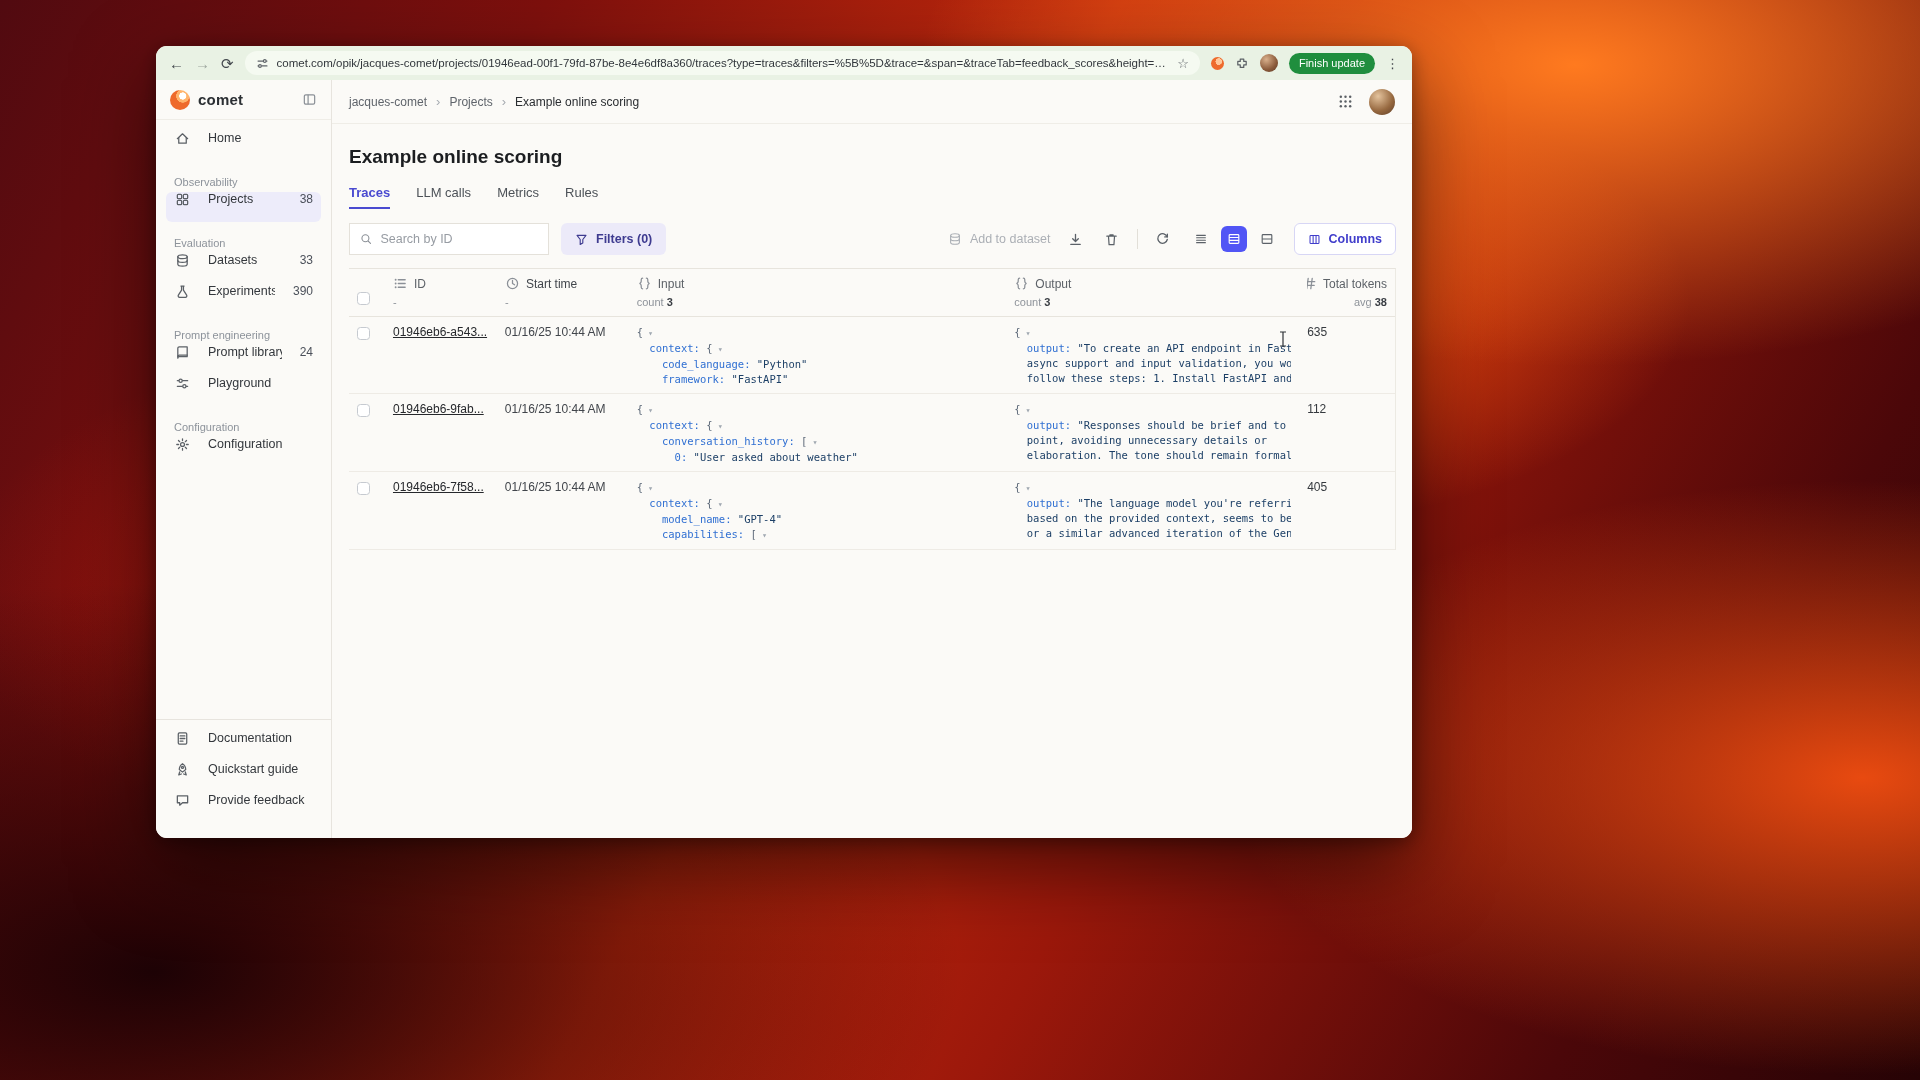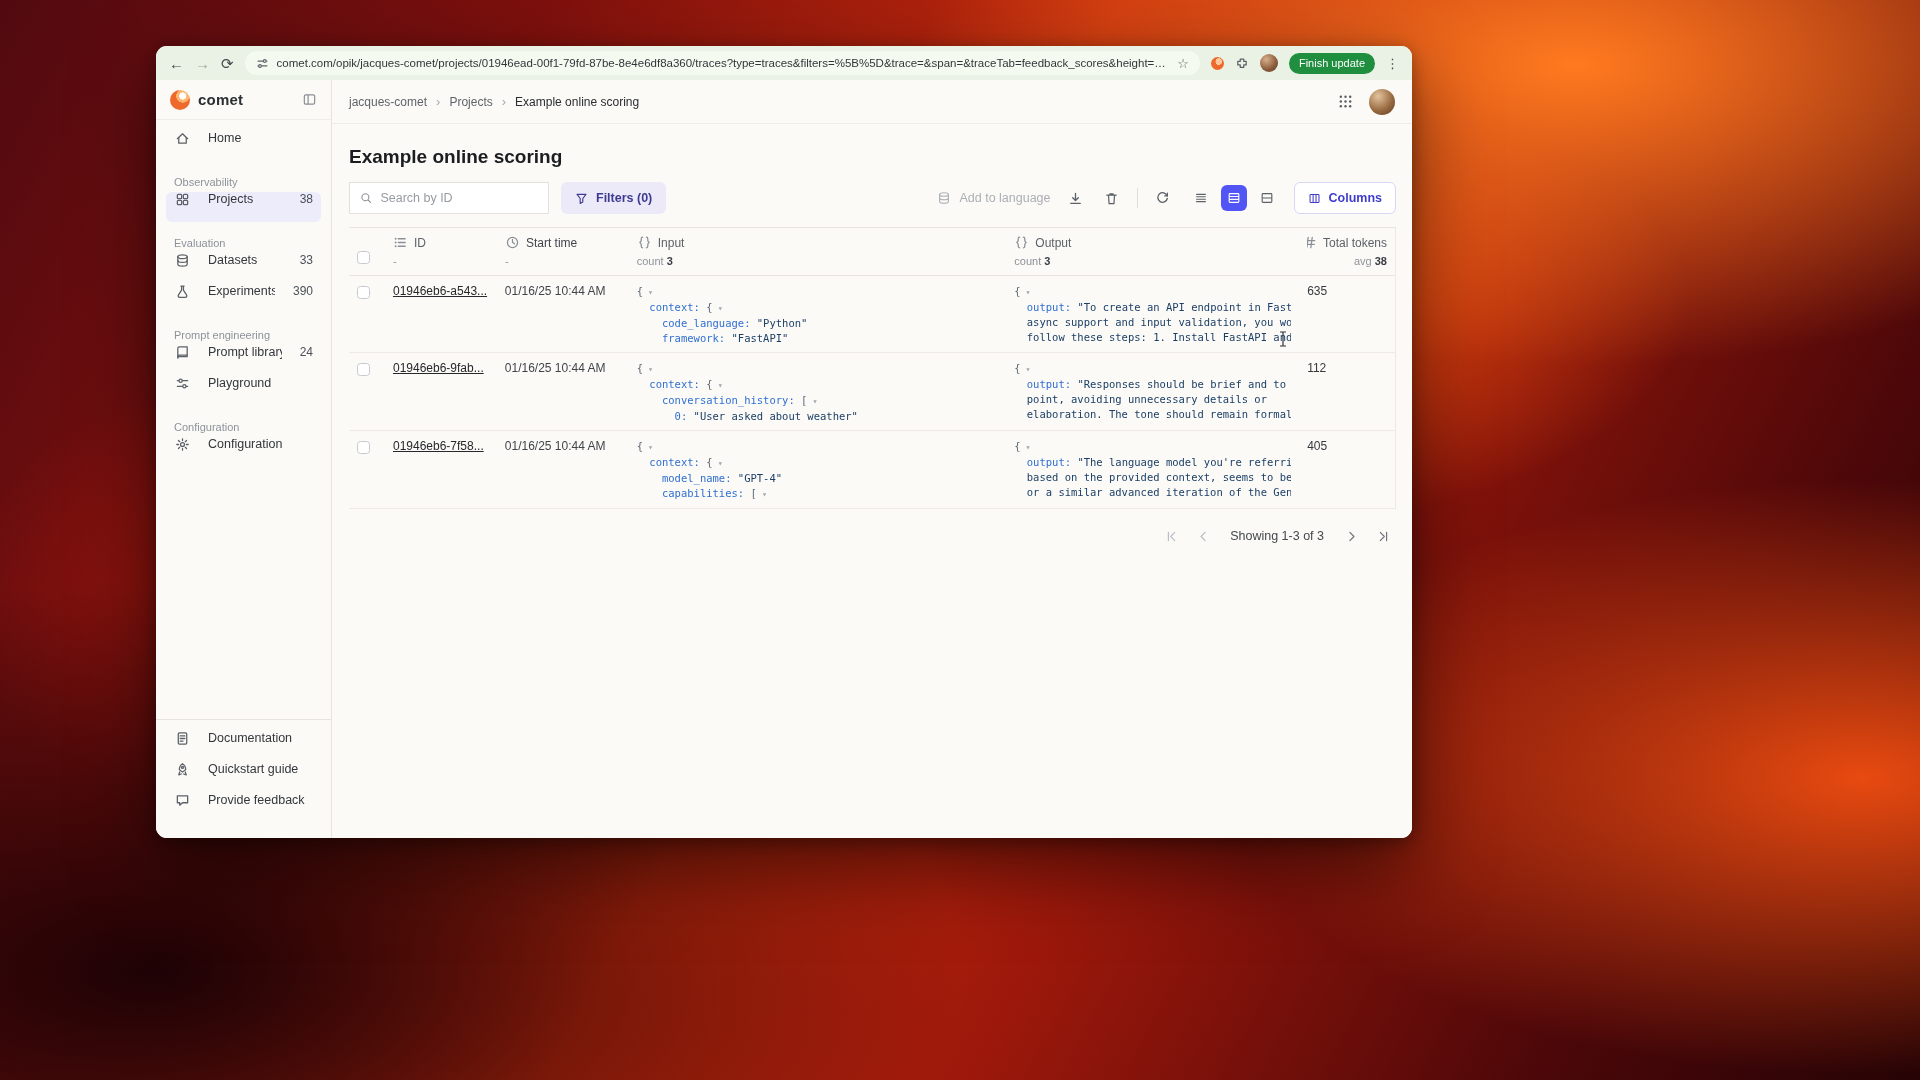--- a/index.html
+++ b/index.html
@@ -288,20 +288,26 @@
                 <circle cx="13" cy="13" r="1.3"></circle>
               </svg>
           </span>
           <span class="top-avatar"></span>
         </div>
       </div>
 
       <div class="page">
         <div class="page-title">Example online scoring</div>
 
+        <div class="tabs">
+          <div class="tab-item active">Traces</div>
+          <div class="tab-item">LLM calls</div>
+          <div class="tab-item">Metrics</div>
+          <div class="tab-item">Rules</div>
+        </div>
 
         <div class="toolbar">
           <div class="search">
             <svg viewBox="0 0 16 16" width="14" height="14" fill="none" stroke="currentColor" stroke-width="1.4" stroke-linecap="round">
                 <circle cx="7" cy="7" r="4.5"></circle>
                 <path d="m10.6 10.6 3 3"></path>
               </svg>
             <input type="text" placeholder="Search by ID" style="">
           </div>
           <button class="btn-filters">
@@ -310,21 +316,21 @@
               </svg>
             <span>Filters (0)</span>
           </button>
           <div class="toolbar-right">
             <span class="disabled-act">
               <svg viewBox="0 0 16 16" width="14" height="14" fill="none" stroke="currentColor" stroke-width="1.3">
                   <ellipse cx="8" cy="4" rx="5" ry="2"></ellipse>
                   <path d="M3 4v8c0 1.1 2.2 2 5 2s5-.9 5-2V4"></path>
                   <path d="M3 8c0 1.1 2.2 2 5 2s5-.9 5-2"></path>
                 </svg>
-              <span>Add to language</span>
+              <span>Add to dataset</span>
             </span>
             <span class="icon-btn">
               <svg viewBox="0 0 16 16" width="15" height="15" fill="none" stroke="currentColor" stroke-width="1.4" stroke-linecap="round" stroke-linejoin="round">
                   <path d="M8 2.5V10M5 7.2 8 10.2 11 7.2"></path>
                   <path d="M3 13.2h10"></path>
                 </svg>
             </span>
             <span class="icon-btn">
               <svg viewBox="0 0 16 16" width="15" height="15" fill="none" stroke="currentColor" stroke-width="1.3" stroke-linecap="round" stroke-linejoin="round">
                   <path d="M3 4.5h10M6.3 4.3V3h3.4v1.3M4.8 4.8l.6 8.7h5.2l.6-8.7"></path>
@@ -460,43 +466,20 @@
                   <div class="json-cell"><div class="json-line"><span class="j-p">{</span><span class="j-c"> ▾</span></div><div class="json-line"><span class="j-p">  </span><span class="j-k">context:</span><span class="j-p"> {</span><span class="j-c"> ▾</span></div><div class="json-line"><span class="j-p">    </span><span class="j-k">model_name:</span><span class="j-p"> </span><span class="j-s">"GPT-4"</span></div><div class="json-line"><span class="j-p">    </span><span class="j-k">capabilities:</span><span class="j-p"> [</span><span class="j-c"> ▾</span></div></div>
                 </div>
                 <div class="td col-output" style="width: 293px;">
                   <div class="json-cell"><div class="json-line"><span class="j-p">{</span><span class="j-c"> ▾</span></div><div class="json-line"><span class="j-p">  </span><span class="j-k">output:</span><span class="j-p"> </span><span class="j-s">"The language model you're referring to,</span></div><div class="json-line"><span class="j-s">  based on the provided context, seems to be GPT-4</span></div><div class="json-line"><span class="j-s">  or a similar advanced iteration of the Generative</span></div></div>
                 </div>
                 <div class="td col-tokens" style="width: 96px;">405</div>
               </div>
             </div>
         </div>
 
-        <div class="pager">
-          <span class="pg-btn dim">
-            <svg viewBox="0 0 16 16" width="13" height="13" fill="none" stroke="currentColor" stroke-width="1.5" stroke-linecap="round" stroke-linejoin="round">
-                <path d="M4.2 3v10M12 3 7 8l5 5"></path>
-              </svg>
-          </span>
-          <span class="pg-btn dim">
-            <svg viewBox="0 0 16 16" width="13" height="13" fill="none" stroke="currentColor" stroke-width="1.5" stroke-linecap="round" stroke-linejoin="round">
-                <path d="M10 3 5 8l5 5"></path>
-              </svg>
-          </span>
-          <span class="pager-label">Showing 1-3 of 3</span>
-          <span class="pg-btn">
-            <svg viewBox="0 0 16 16" width="13" height="13" fill="none" stroke="currentColor" stroke-width="1.5" stroke-linecap="round" stroke-linejoin="round">
-                <path d="m6 3 5 5-5 5"></path>
-              </svg>
-          </span>
-          <span class="pg-btn">
-            <svg viewBox="0 0 16 16" width="13" height="13" fill="none" stroke="currentColor" stroke-width="1.5" stroke-linecap="round" stroke-linejoin="round">
-                <path d="M11.8 3v10M4 3l5 5-5 5"></path>
-              </svg>
-          </span>
-        </div>
 
       </div>
     </div>
   </div>
 </div>
 
 <div class="ibeam">
   <svg width="10" height="16" viewBox="0 0 10 16" fill="none" stroke="#2f3237" stroke-width="1.2">
       <path d="M2 1h6M5 1v14M2 15h6"></path>
     </svg>

